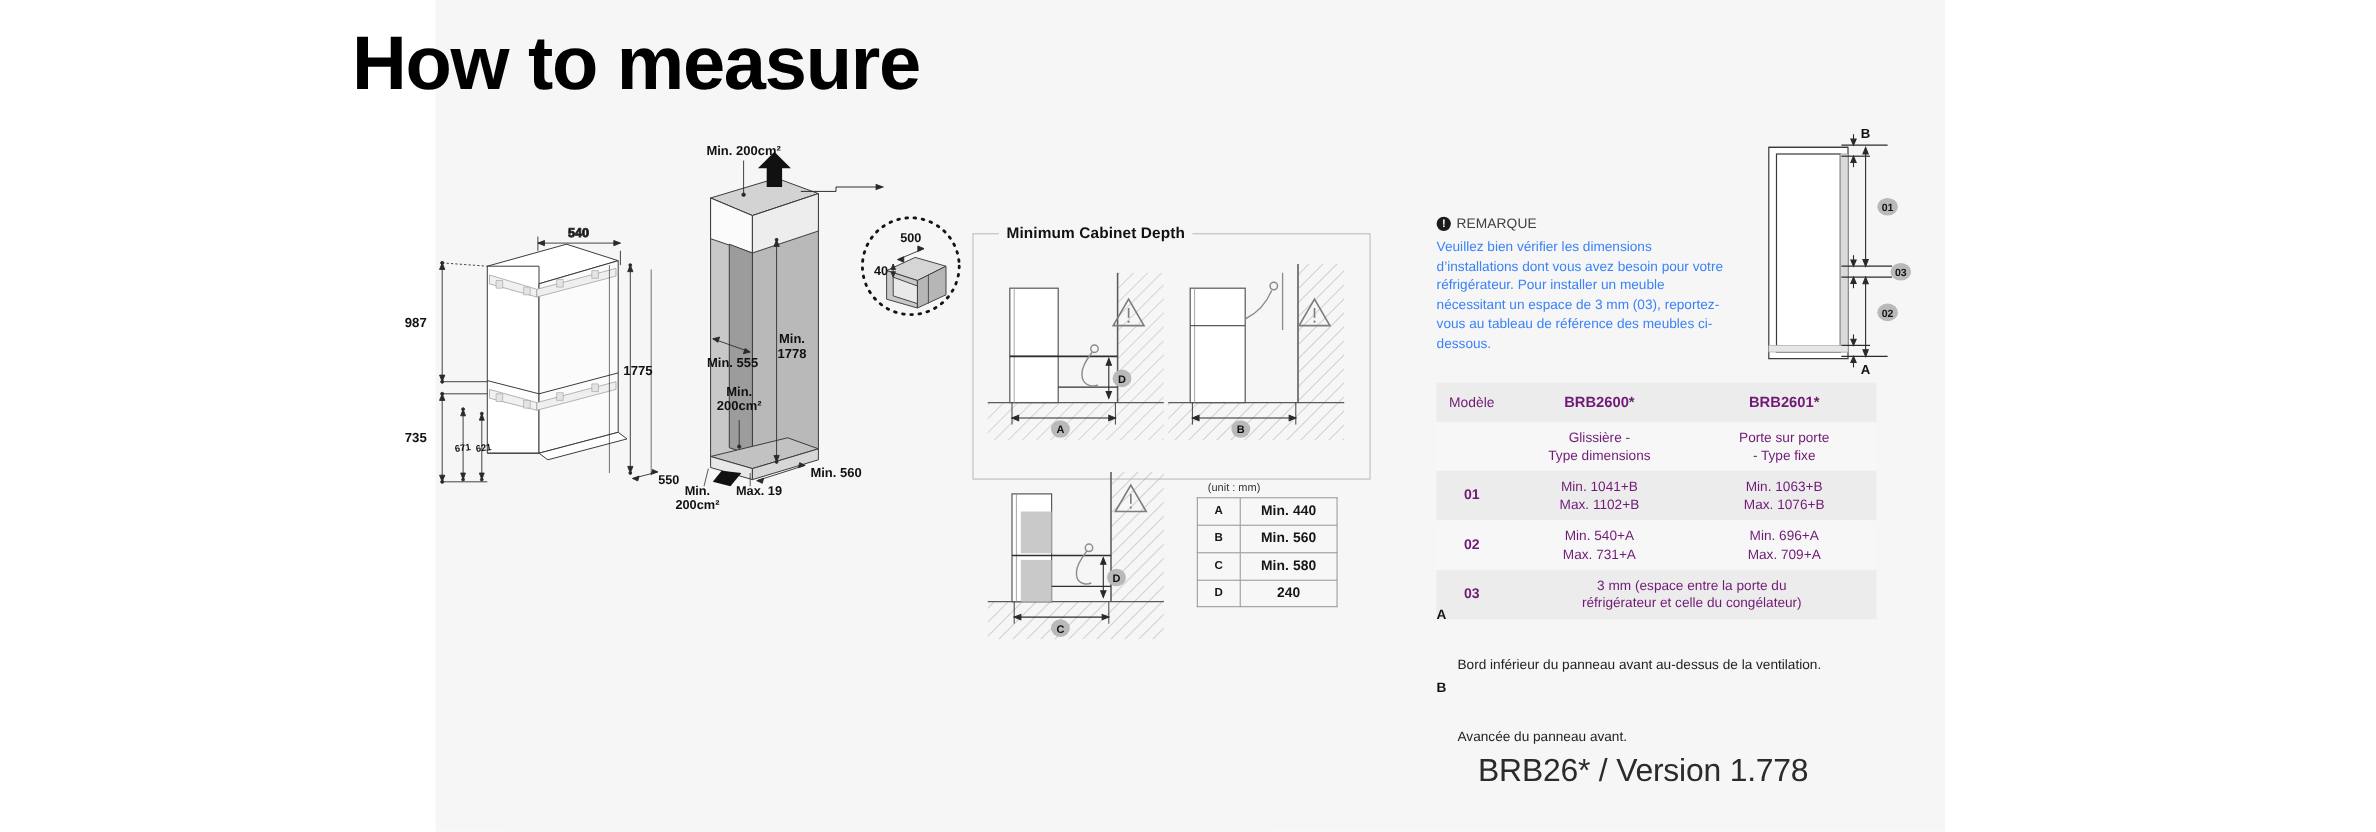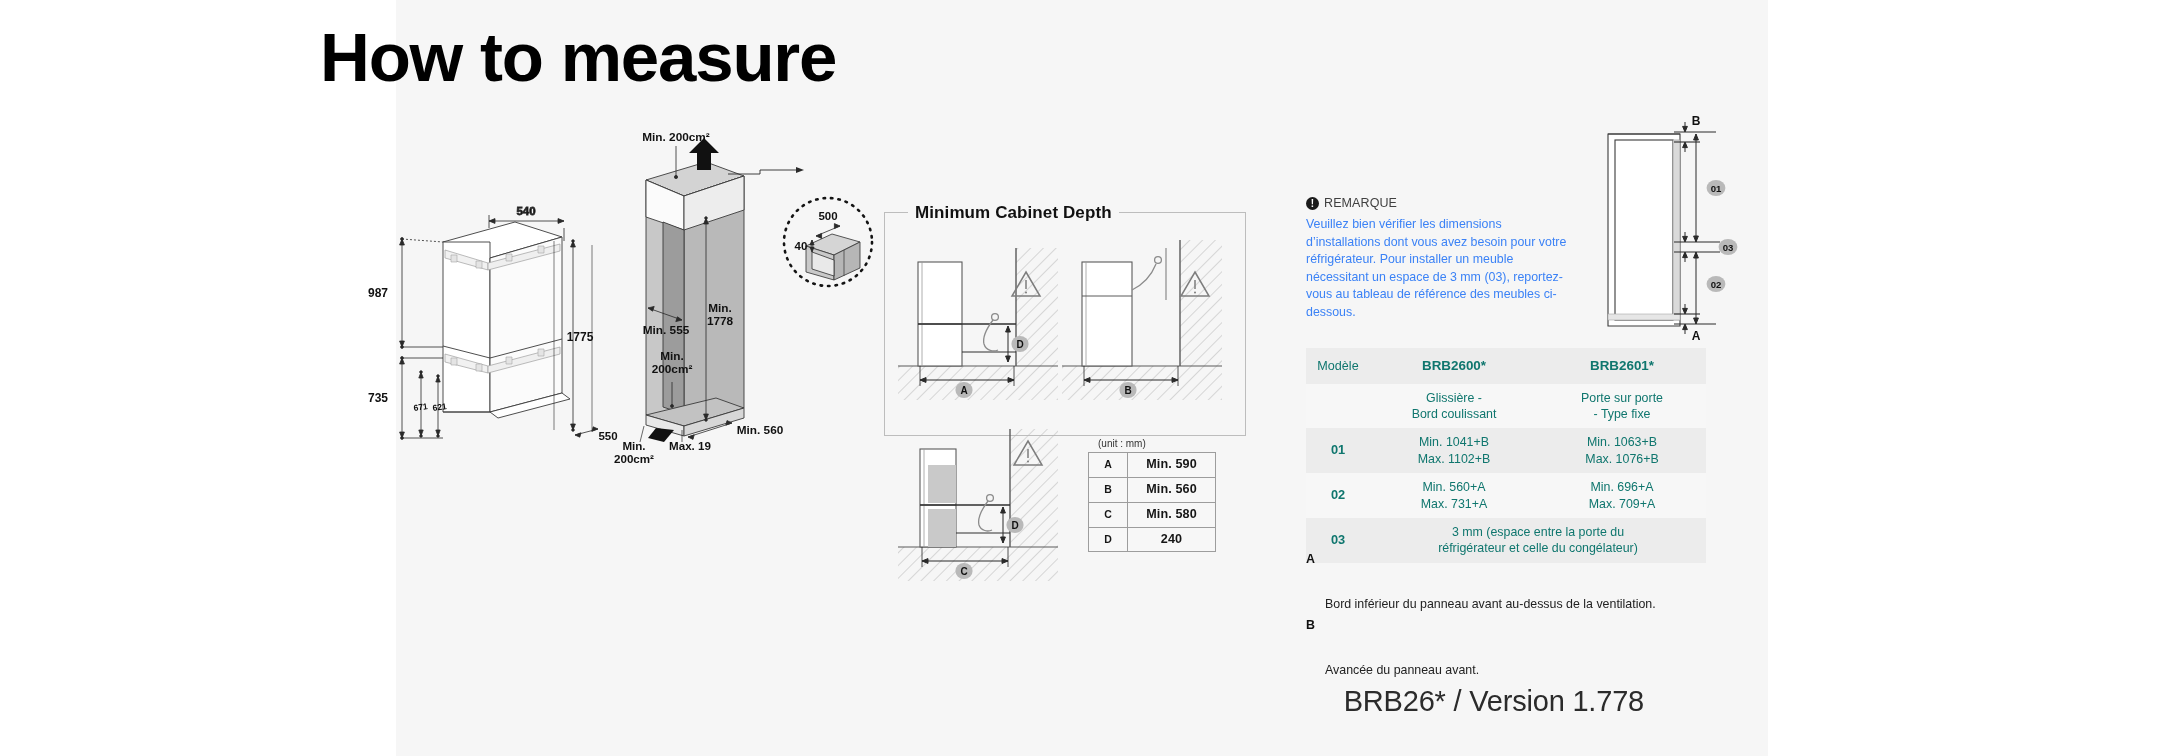--- a/index.html
+++ b/index.html
@@ -49,21 +49,21 @@
     font-size:12.4px;line-height:1.42;color:#3b82f6;font-weight:400;
   }
 
   
   .mtable{
     position:absolute;left:1306px;top:348px;width:400px;
     border-collapse:collapse;table-layout:fixed;
   }
   .mtable td{
     padding:6px 2px;text-align:center;vertical-align:middle;
-    font-size:12.4px;color:#0f766e;line-height:1.32;
+    font-size:12.4px;color:#701a75;line-height:1.32;
     border:none;
   }
   .mtable tr.alt{background:#ececec;}
   .mtable tr.plain{background:#f7f7f7;}
   .mtable .c0{width:64px;}
   .mtable .c1,.mtable .c2{width:168px;}
   .mtable .hdr{font-weight:700;font-size:13.4px;padding:9px 2px;}
   .mtable .hdr.lbl{font-weight:400;font-size:12.6px;}
   .mtable .idx{font-weight:700;font-size:12.8px;}
 
@@ -73,21 +73,21 @@
   .fnote-k{font-weight:700;font-size:12.4px;color:#111;width:10px;flex:0 0 auto;}
   .fnote-t{font-size:12.4px;color:#222;line-height:1.35;margin-top:44px;}
 
   
   .gbox{
     position:absolute;left:884px;top:212px;width:360px;height:222px;
     border:1px solid #bdbdbd;background:transparent;
   }
   .gbox-title{
     position:absolute;left:908px;top:203px;background:#f6f6f6;
-    padding:0 7px;font-size:17px;font-weight:700;color:#111;
+    padding:0 7px;font-size:14px;font-weight:700;color:#111;
     letter-spacing:.1px;white-space:nowrap;
   }
 
   
   .dunit{
     position:absolute;left:1098px;top:438px;
     font-size:10px;color:#333;white-space:nowrap;
   }
   .dtable{
     position:absolute;left:1088px;top:452px;width:128px;
@@ -447,21 +447,21 @@
         <text x="66" y="150" font-size="10" font-weight="700" fill="#ffffff" text-anchor="middle">C</text>
       </g>
     </svg>
   </div>
 
   <div class="dunit">(unit : mm)</div>
   <table class="dtable">
     <tbody>
       <tr>
         <td class="dk">A</td>
-        <td class="dv">Min. 590</td>
+        <td class="dv">Min. 440</td>
       </tr>
       <tr>
         <td class="dk">B</td>
         <td class="dv">Min. 560</td>
       </tr>
       <tr>
         <td class="dk">C</td>
         <td class="dv">Min. 580</td>
       </tr>
       <tr>
@@ -559,42 +559,42 @@
     <tbody>
       <tr class="alt">
         <td class="hdr lbl">Modèle</td>
         <td class="hdr">BRB2600*</td>
         <td class="hdr">BRB2601*</td>
       </tr>
       <tr class="plain">
         <td></td>
         <td>
           <div>Glissière -</div>
-          <div>Bord coulissant</div>
+          <div>Type dimensions</div>
         </td>
         <td>
           <div>Porte sur porte</div>
           <div>- Type fixe</div>
         </td>
       </tr>
       <tr class="alt">
         <td class="idx">01</td>
         <td>
           <div>Min. 1041+B</div>
           <div>Max. 1102+B</div>
         </td>
         <td>
           <div>Min. 1063+B</div>
           <div>Max. 1076+B</div>
         </td>
       </tr>
       <tr class="plain">
         <td class="idx">02</td>
         <td>
-          <div>Min. 560+A</div>
+          <div>Min. 540+A</div>
           <div>Max. 731+A</div>
         </td>
         <td>
           <div>Min. 696+A</div>
           <div>Max. 709+A</div>
         </td>
       </tr>
       <tr class="alt">
         <td class="idx">03</td>
         <td colspan="2">

